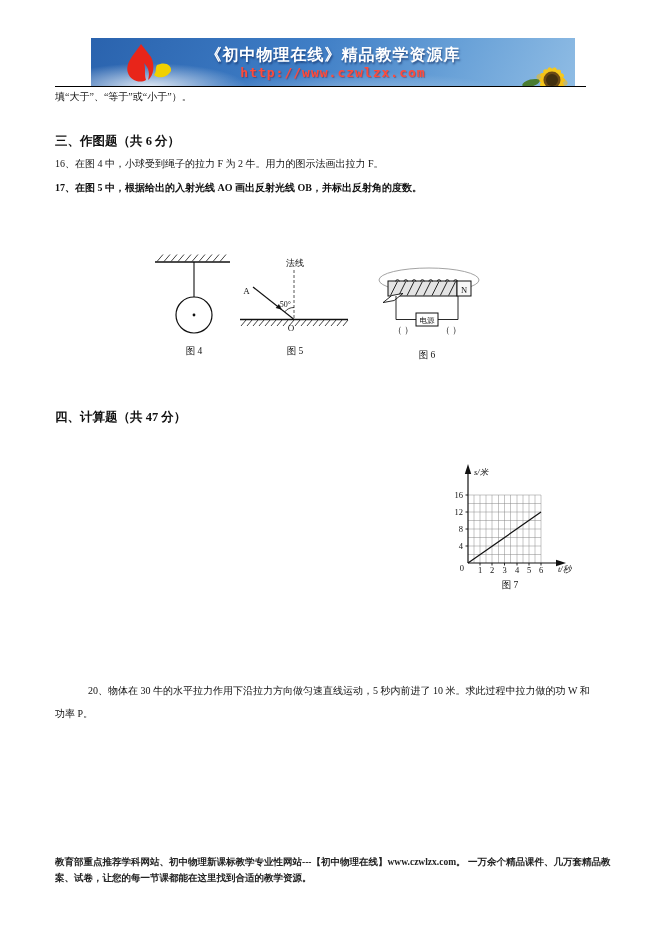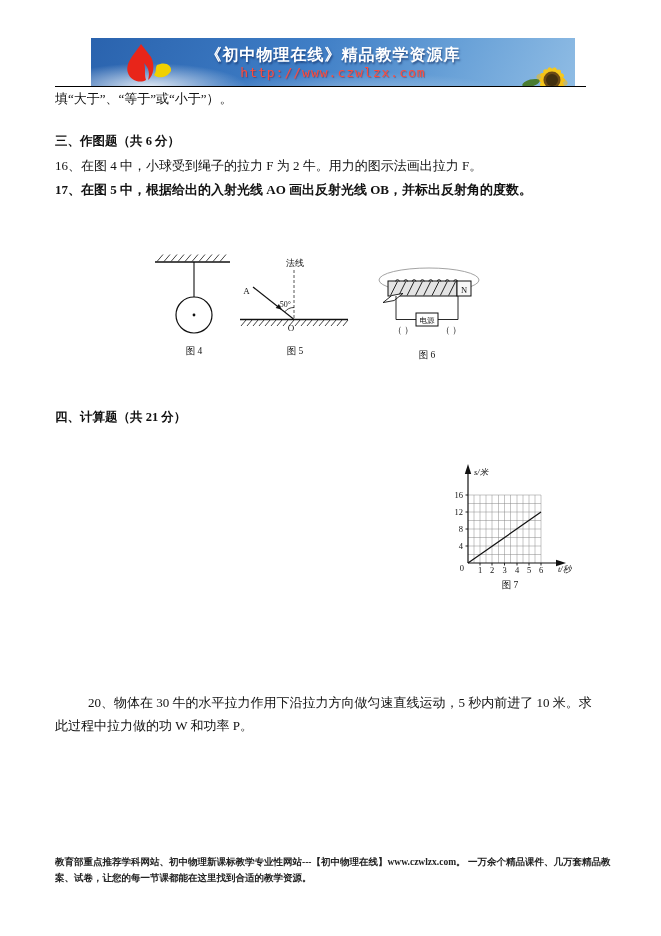--- a/index.html
+++ b/index.html
@@ -1,20 +1,20 @@
 <!DOCTYPE html>
 <html><head>
 <meta charset="utf-8">
 <style>
   html,body{margin:0;padding:0;background:#ffffff;}
   .page{
     position:relative;width:643px;height:936px;background:#ffffff;overflow:hidden;
     font-family:"Liberation Serif","DejaVu Serif",serif;color:#111;
   }
-  .txt{position:absolute;font-size:13px;line-height:1.35;white-space:nowrap;}
+  .txt{position:absolute;font-size:10px;line-height:1.35;white-space:nowrap;}
   .wrap{white-space:normal;line-height:22px;}
   .heading{font-weight:bold;font-size:12.5px;}
   .indent2{text-indent:33px;}
   .footer-note{
     position:absolute;left:55px;top:855px;width:560px;
     font-size:9.5px;font-weight:bold;line-height:15.5px;color:#222;white-space:normal;
   }
   .rule{position:absolute;left:55px;top:86px;width:531px;height:1px;background:#000;}
   .banner{
     position:absolute;left:91px;top:38px;width:484px;height:48px;overflow:hidden;
@@ -23,21 +23,21 @@
       radial-gradient(ellipse 220px 30px at 55% 115%, rgba(255,255,255,.35), rgba(255,255,255,0) 70%),
       linear-gradient(115deg,#2a63ae 0%,#3f7ec6 45%,#6aa2d8 75%,#8fbce4 100%);
   }
   .banner-title{
     position:absolute;left:0;right:0;top:7px;text-align:center;
     font-family:"DejaVu Sans",sans-serif;font-weight:bold;font-size:16px;color:#ffffff;
     letter-spacing:1px;text-shadow:1px 2px 2px rgba(10,30,80,.55);
   }
   .banner-url{
     position:absolute;left:0;right:0;top:27px;text-align:center;
-    font-family:"DejaVu Sans Mono",monospace;font-weight:normal;font-size:13px;color:#ff4a3a;
+    font-family:"DejaVu Sans Mono",monospace;font-weight:bold;font-size:13px;color:#ff4a3a;
     letter-spacing:1px;text-shadow:1px 1px 1px rgba(120,0,0,.35);
   }
   svg{position:absolute;}
   .figtext{font-family:"Liberation Serif","DejaVu Serif",serif;}
 </style>
 </head>
 <body>
 
 <div class="page">
 
@@ -110,21 +110,21 @@
       <polygon points="363,302.6 371.8,295.5 383,293.4 374.2,300.5" transform="translate(-110,-250)" fill="#ffffff" stroke-width="0.9"></polygon>
       <path d="M266 46 L266 69.5 L286 69.5 M328 46 L328 69.5 L308 69.5" stroke-width="0.9"></path>
       <rect x="286" y="63" width="22" height="13" fill="#ffffff"></rect>
       <text class="figtext" x="297" y="72.5" text-anchor="middle" font-size="7.5" fill="#111" stroke="none">电源</text>
       <text class="figtext" x="273" y="83" text-anchor="middle" font-size="9" fill="#111" stroke="none">（ ）</text>
       <text class="figtext" x="321" y="83" text-anchor="middle" font-size="9" fill="#111" stroke="none">（ ）</text>
       <text class="figtext" x="297" y="108" text-anchor="middle" font-size="9.5" fill="#111" stroke="none">图 6</text>
     </g>
   </svg>
 
-  <div class="txt heading" style="left:55px;top:409px;">四、计算题（共 21 分）</div>
+  <div class="txt heading" style="left:55px;top:409px;">四、计算题（共 47 分）</div>
 
   <svg style="left:430px;top:460px;" width="160" height="135" viewBox="0 0 160 135">
     <g stroke="#888" stroke-width="0.5">
       <path d="M44 35 V103 M50 35 V103 M56 35 V103 M62 35 V103 M68.5 35 V103 M74.5 35 V103 M80.5 35 V103 M87 35 V103 M93 35 V103 M99 35 V103 M105 35 V103 M111 35 V103"></path>
       <path d="M38 35 H111 M38 43.5 H111 M38 52 H111 M38 60.5 H111 M38 69 H111 M38 77.5 H111 M38 86 H111 M38 94.5 H111"></path>
     </g>
     <g stroke="#111" stroke-width="1.2">
       <line x1="38" y1="103" x2="38" y2="11"></line>
       <line x1="38" y1="103" x2="130" y2="103"></line>
       <path d="M35.5 35 H38 M35.5 52 H38 M35.5 69 H38 M35.5 86 H38" stroke-width="0.9"></path>
@@ -144,17 +144,17 @@
       <text x="50" y="113" text-anchor="middle">1</text>
       <text x="62" y="113" text-anchor="middle">2</text>
       <text x="74.5" y="113" text-anchor="middle">3</text>
       <text x="87" y="113" text-anchor="middle">4</text>
       <text x="99" y="113" text-anchor="middle">5</text>
       <text x="111" y="113" text-anchor="middle">6</text>
       <text x="80" y="128" text-anchor="middle" font-size="9.5">图 7</text>
     </g>
   </svg>
 
-  <div class="txt wrap indent2" style="left:55px;top:679px;width:537px;line-height:23px;margin-top:12px;">20、物体在 30 牛的水平拉力作用下沿拉力方向做匀速直线运动，5 秒内前进了 10 米。求此过程中拉力做的功 W 和功率 P。</div>
+  <div class="txt wrap indent2" style="left:55px;top:679px;width:537px;line-height:23px;">20、物体在 30 牛的水平拉力作用下沿拉力方向做匀速直线运动，5 秒内前进了 10 米。求此过程中拉力做的功 W 和功率 P。</div>
 
   <div class="footer-note">教育部重点推荐学科网站、初中物理新课标教学专业性网站---【初中物理在线】www.czwlzx.com。 一万余个精品课件、几万套精品教案、试卷，让您的每一节课都能在这里找到合适的教学资源。</div>
 
 </div>
 
 </body></html>

